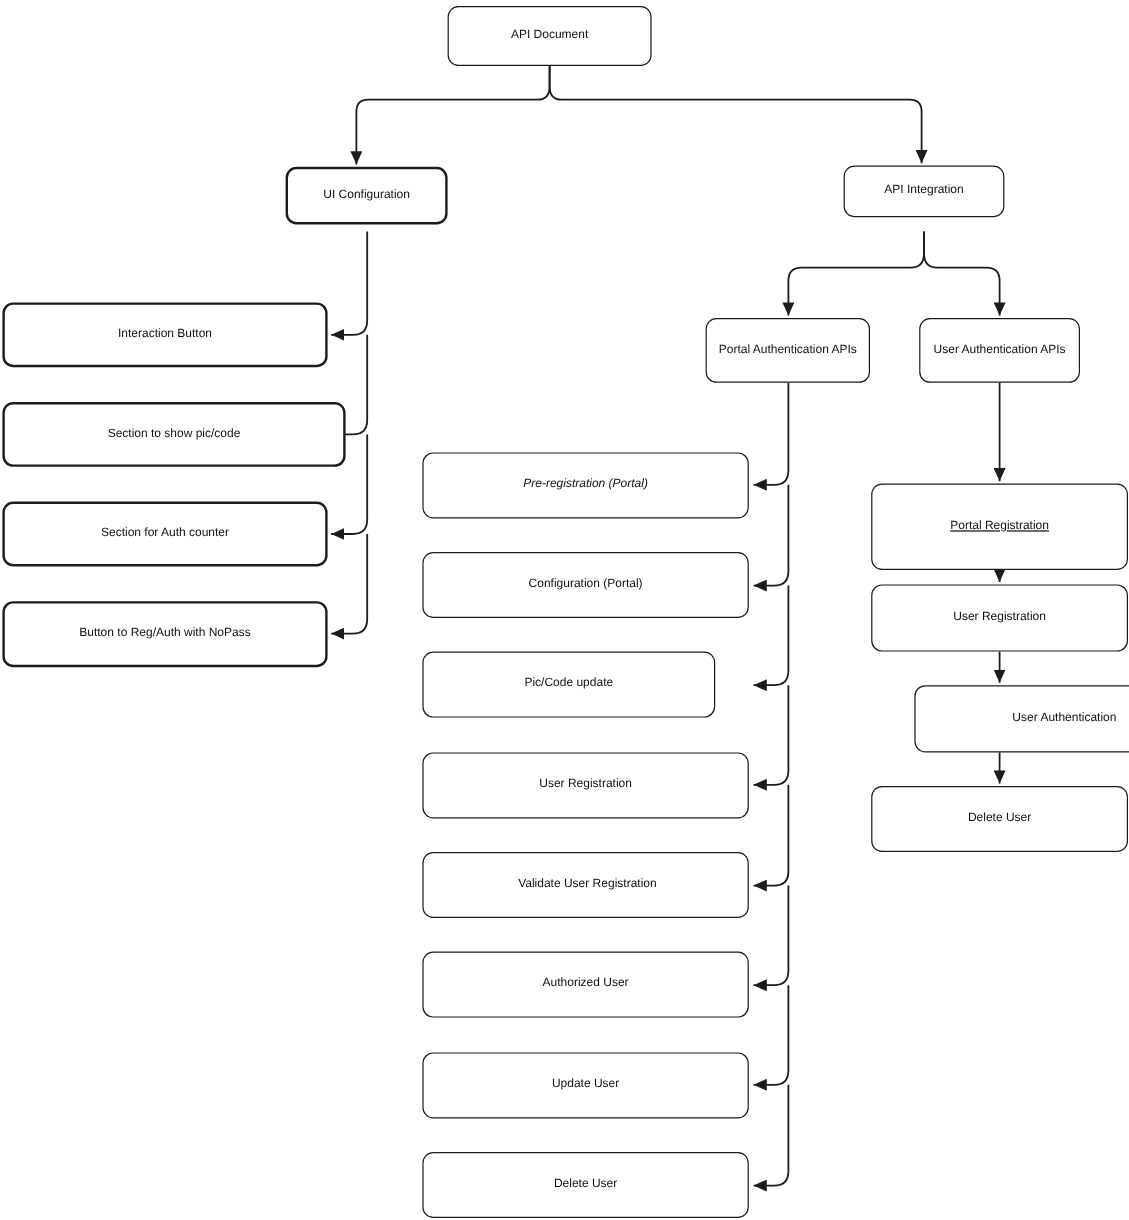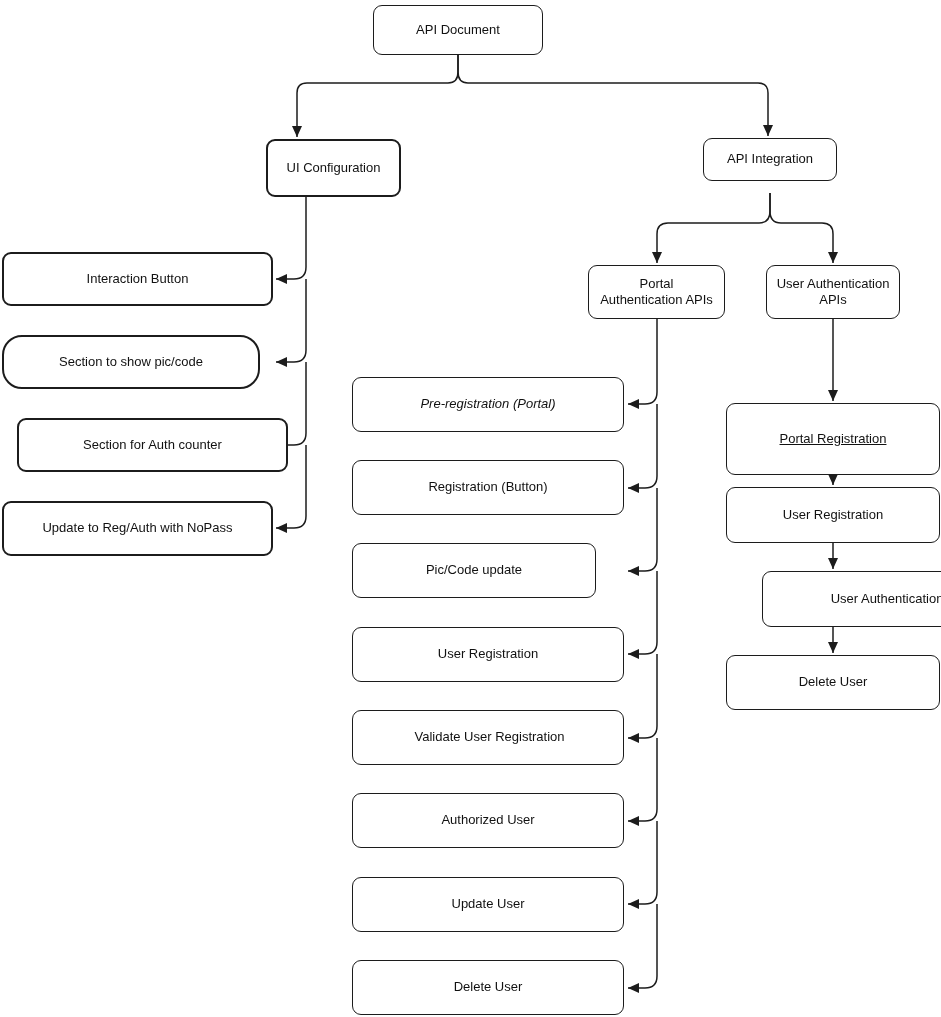--- a/index.html
+++ b/index.html
@@ -14,21 +14,21 @@
   .node {
     position:absolute;
     box-sizing:border-box;
     background:#ffffff;
     border:1.5px solid #1c1c1c;
     border-radius:9px;
     display:flex;
     align-items:center;
     justify-content:center;
     text-align:center;
-    font-size:13px;
+    font-size:10px;
     line-height:1.25;
     color:#111111;
     padding:2px 8px;
   }
   .node.bold-border { border-width:2px; }
   path.edge { stroke:#1c1c1c; stroke-width:1.5; fill:none; }
 </style>
 </head>
 <body>
 
@@ -63,33 +63,33 @@
     <path class="edge" d="M657,904 V976 Q657,988 645,988 H628" marker-end="url(#arrow)"></path>
 
     <path class="edge" d="M833,319 V401" marker-end="url(#arrow)"></path>
     <path class="edge" d="M833,459 V485" marker-end="url(#arrow)"></path>
     <path class="edge" d="M833,543 V569" marker-end="url(#arrow)"></path>
     <path class="edge" d="M833,627 V653" marker-end="url(#arrow)"></path>
   </svg>
 
   <div class="node" style="left:373px; top:5px; width:170px; height:50px;">API Document</div>
 
-  <div class="node bold-border" style="left:238px; top:139px; width:135px; height:58px;margin-left:28px;">UI Configuration</div>
+  <div class="node bold-border" style="left:238px; top:139px; width:135px; height:48px;">UI Configuration</div>
   <div class="node" style="left:703px; top:138px; width:134px; height:43px;">API Integration</div>
 
   <div class="node" style="left:588px; top:265px; width:137px; height:54px;">Portal Authentication APIs</div>
   <div class="node" style="left:766px; top:265px; width:134px; height:54px;">User Authentication APIs</div>
 
   <div class="node bold-border" style="left:2px; top:252px; width:271px; height:54px;">Interaction Button</div>
-  <div class="node bold-border" style="left:2px; top:335px; width:258px; height:54px;border-radius:20px;">Section to show pic/code</div>
-  <div class="node bold-border" style="left:2px; top:418px; width:271px; height:54px;margin-left:15px;">Section for Auth counter</div>
-  <div class="node bold-border" style="left:2px; top:501px; width:271px; height:55px;">Update to Reg/Auth with NoPass</div>
+  <div class="node bold-border" style="left:2px; top:335px; width:286px; height:54px;">Section to show pic/code</div>
+  <div class="node bold-border" style="left:2px; top:418px; width:271px; height:54px;">Section for Auth counter</div>
+  <div class="node bold-border" style="left:2px; top:501px; width:271px; height:55px;">Button to Reg/Auth with NoPass</div>
 
   <div class="node" style="left:352px; top:377px; width:272px; height:55px;font-style:italic;">Pre-registration (Portal)</div>
-  <div class="node" style="left:352px; top:460px; width:272px; height:55px;">Registration (Button)</div>
+  <div class="node" style="left:352px; top:460px; width:272px; height:55px;">Configuration (Portal)</div>
   <div class="node" style="left:352px; top:543px; width:244px; height:55px;">Pic/Code update</div>
   <div class="node" style="left:352px; top:627px; width:272px; height:55px;">User Registration</div>
   <div class="node" style="left:352px; top:710px; width:272px; height:55px;padding-left:11px;">Validate User Registration</div>
   <div class="node" style="left:352px; top:793px; width:272px; height:55px;">Authorized User</div>
   <div class="node" style="left:352px; top:877px; width:272px; height:55px;">Update User</div>
   <div class="node" style="left:352px; top:960px; width:272px; height:55px;">Delete User</div>
 
   <div class="node" style="left:726px; top:403px; width:214px; height:72px;text-decoration:underline;">Portal Registration</div>
   <div class="node" style="left:726px; top:487px; width:214px; height:56px;">User Registration</div>
   <div class="node" style="left:762px; top:571px; width:250px; height:56px;">User Authentication</div>

